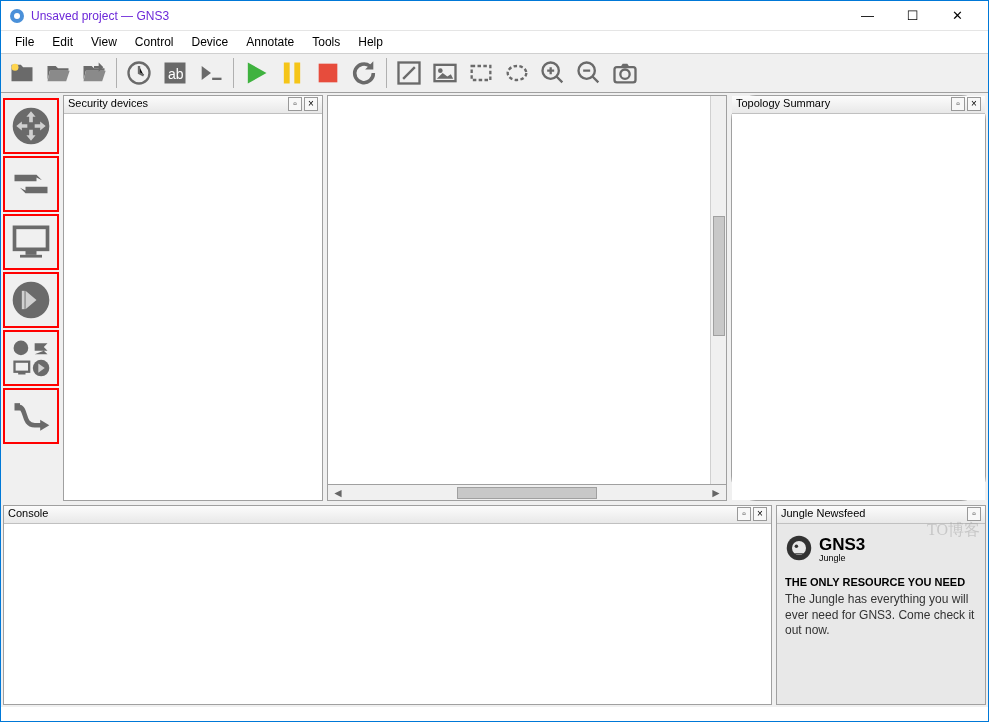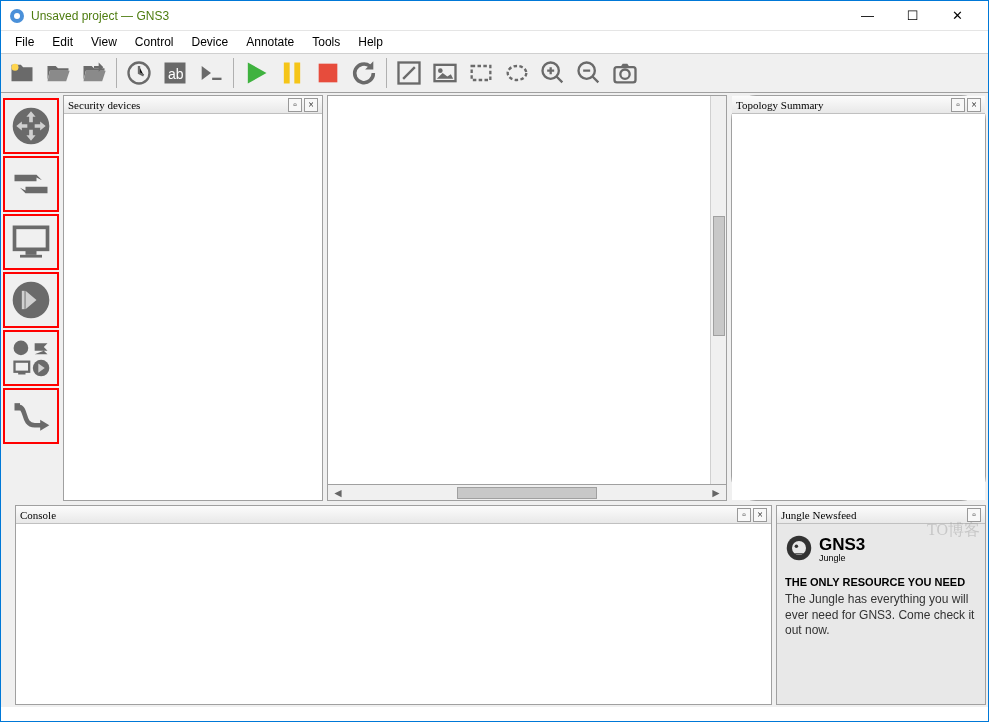--- a/index.html
+++ b/index.html
@@ -1,45 +1,45 @@
 <!DOCTYPE html>
 <html><head>
 <meta charset="utf-8">
 <style>
 * { box-sizing: border-box; margin: 0; padding: 0; }
 body { font-family: "Segoe UI", Tahoma, sans-serif; font-size: 12px; background: #fff; width: 989px; height: 722px; overflow: hidden; position: relative; border: 1px solid #0078d7; }
 .titlebar { height: 30px; background: #fff; display: flex; align-items: center; padding: 0 8px; border-bottom: 1px solid #e5e5e5; }
 .titlebar .icon { width: 16px; height: 16px; margin-right: 6px; }
-.titlebar .title { flex: 1; font-size: 12px; color: #4d7c0f; }
+.titlebar .title { flex: 1; font-size: 12px; color: #6d28d9; }
 .winbtns { display: flex; gap: 0; }
 .winbtn { width: 45px; height: 28px; display: flex; align-items: center; justify-content: center; font-size: 13px; cursor: default; }
 .menubar { height: 22px; display: flex; align-items: center; padding: 0 6px; gap: 2px; font-size: 12px; }
 .menubar span { padding: 2px 8px; cursor: default; }
 .toolbar { height: 40px; background: #f0f0f0; border-top: 1px solid #d0d0d0; border-bottom: 1px solid #a0a0a0; display: flex; align-items: center; padding: 4px 4px; gap: 2px; }
 .tbtn { width: 34px; height: 34px; display: flex; align-items: center; justify-content: center; cursor: pointer; }
 .tbtn svg { width: 28px; height: 28px; }
 .tsep { width: 1px; height: 30px; background: #b0b0b0; margin: 0 3px; }
 .workspace { display: flex; height: 410px; background: #f0f0f0; position: relative; }
 .device-toolbar { width: 60px; display: flex; flex-direction: column; gap: 0; padding-top: 4px; }
 .devbtn { width: 56px; height: 56px; border: 2px solid #ff0000; margin: 1px 2px; display: flex; align-items: center; justify-content: center; background: #f0f0f0; position: relative; }
 .devbtn svg { width: 44px; height: 44px; }
 .panel { background: #fff; border: 1px solid #a0a0a0; margin: 2px; position: relative; display: flex; flex-direction: column; }
-.panel-hdr { height: 18px; background: linear-gradient(#fcfcfc, #e8e8e8); border-bottom: 1px solid #c0c0c0; font-family: Liberation Serif, serif; font-size: 11px; padding: 1px 4px; display: flex; align-items: center; }
+.panel-hdr { height: 18px; background: linear-gradient(#fcfcfc, #e8e8e8); border-bottom: 1px solid #c0c0c0; font-family: Liberation Sans, sans-serif; font-size: 11px; padding: 1px 4px; display: flex; }
 .panel-hdr .spacer { flex: 1; }
 .panel-hdr .pbtn { width: 14px; height: 14px; font-size: 10px; text-align: center; line-height: 12px; border: 1px solid #999; background: #f8f8f8; margin-left: 2px; cursor: pointer; }
 .panel-body { flex: 1; background: #fff; overflow: auto; }
 .secdev { width: 260px; }
 .canvas-area { flex: 1; display: flex; flex-direction: column; margin: 2px; }
 .canvas-body { flex: 1; background: #fff; border: 1px solid #a0a0a0; position: relative; }
 .hscroll { height: 16px; background: #f0f0f0; border: 1px solid #a0a0a0; border-top: none; display: flex; align-items: center; }
 .hscroll .thumb { width: 140px; height: 12px; background: #c8c8c8; margin: 0 auto; border: 1px solid #a0a0a0; }
 .vscroll { position: absolute; right: 0; top: 0; bottom: 0; width: 16px; background: #f0f0f0; border-left: 1px solid #d0d0d0; }
 .vscroll .thumb { width: 12px; height: 120px; background: #c8c8c8; margin: 120px auto 0; border: 1px solid #a0a0a0; }
 .topo { width: 255px; border-radius: 25px; }
-.bottom-row { display: flex; height: 204px; background: #f0f0f0; padding-left: 12px; }
+.bottom-row { display: flex; height: 204px; background: #f0f0f0; }
 .console-panel { flex: 1; }
 .console-body { font-family: "Courier New", monospace; font-size: 11px; padding: 4px 6px; line-height: 1.4; white-space: pre-wrap; }
 .jungle-panel { width: 210px; }
 .jungle-body { background: #e8e8e8; padding: 10px 8px; font-size: 11px; }
 .jungle-logo { display: flex; align-items: center; gap: 6px; margin-bottom: 12px; }
 .jungle-logo svg { width: 28px; height: 28px; }
 .jungle-logo .txt { font-weight: bold; font-size: 17px; line-height: 1; }
 .jungle-logo .sub { font-size: 9px; }
 .jungle-head { font-weight: bold; font-size: 11px; margin-bottom: 4px; }
 .jungle-desc { font-size: 12px; color: #333; line-height: 1.3; margin-bottom: 12px; }

